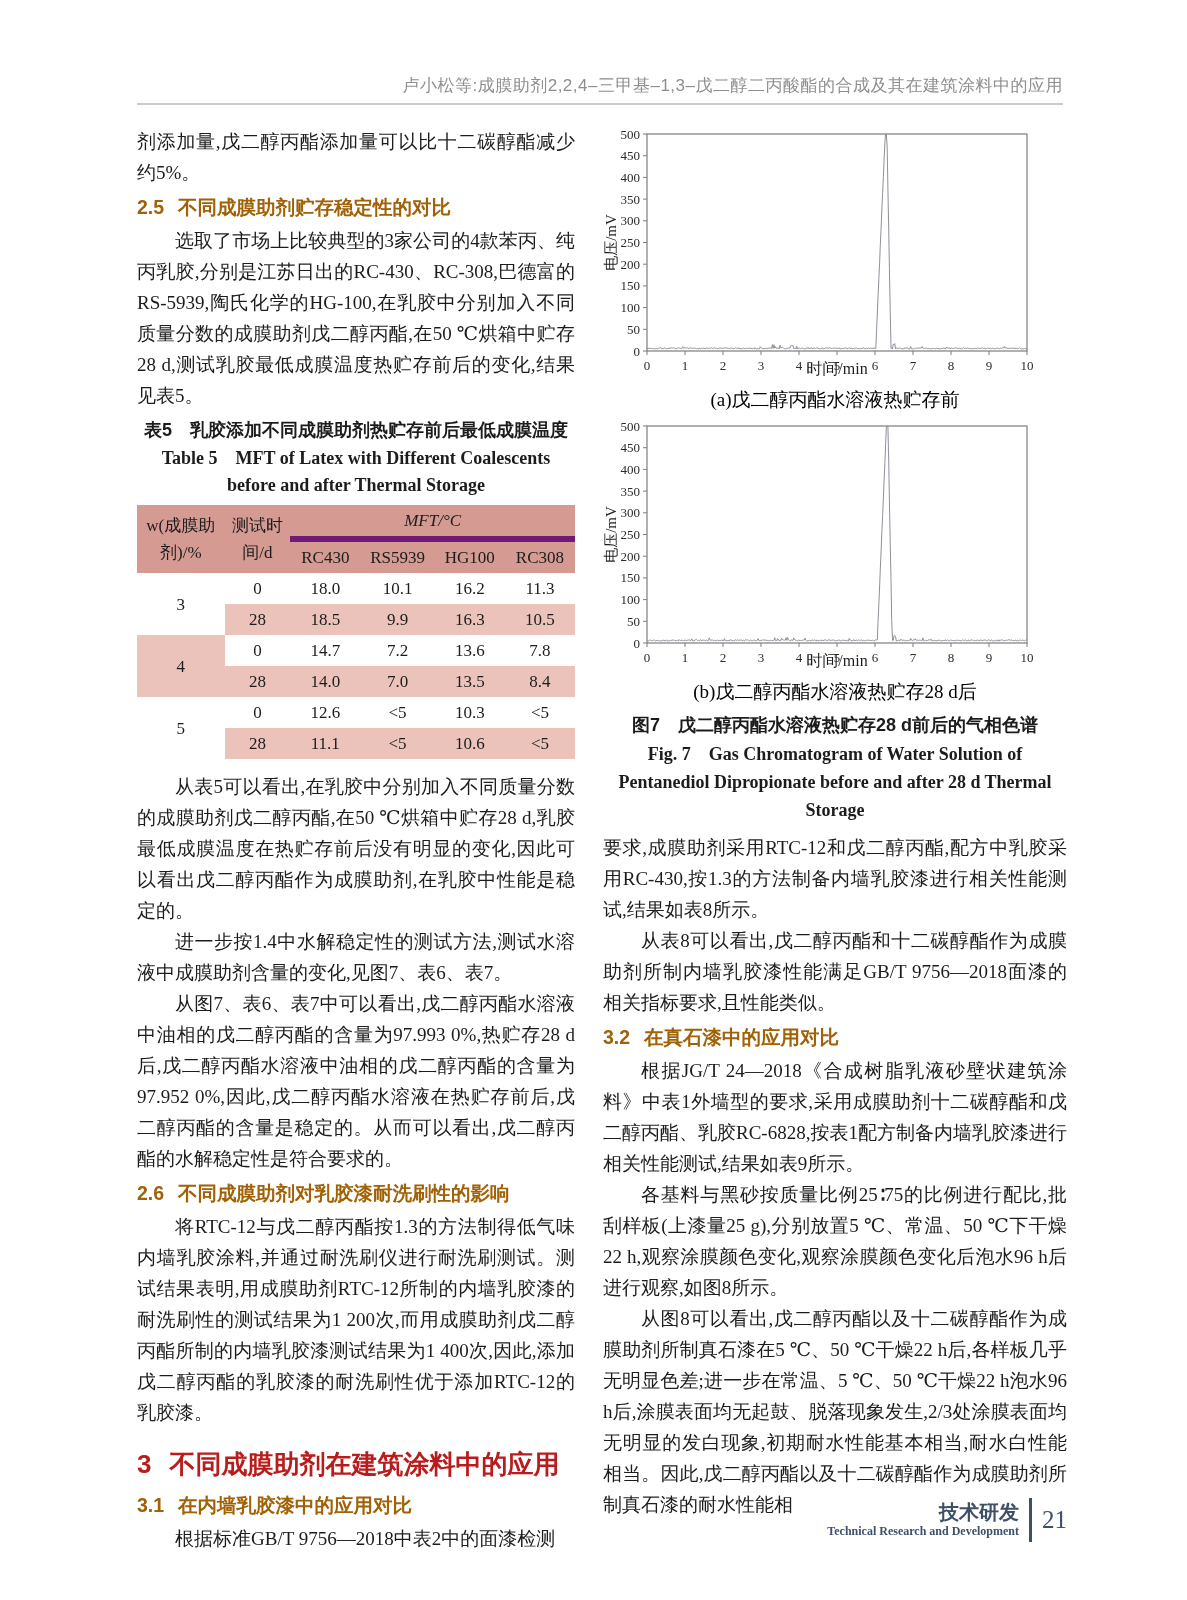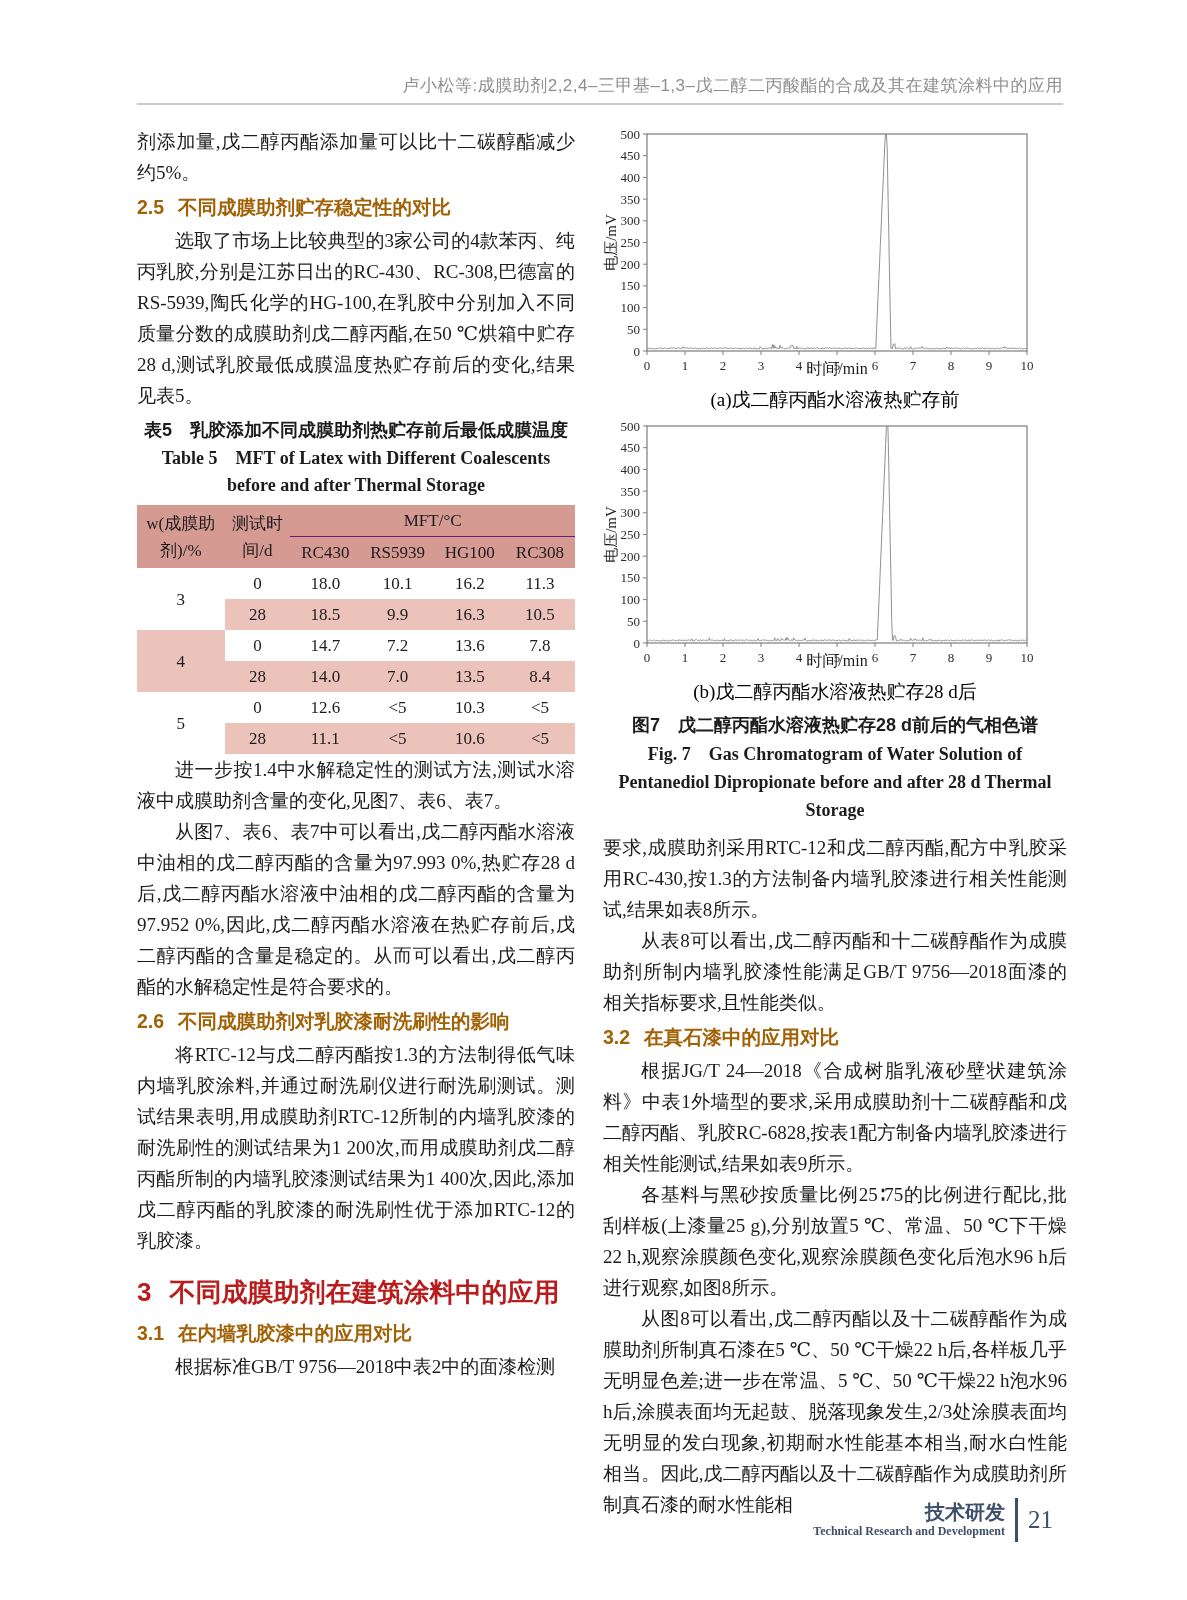--- a/index.html
+++ b/index.html
@@ -29,38 +29,38 @@
   }
   .big-head .num{margin-right:18px;}
   .tbl-cap-zh{
     font-family:"Liberation Sans","DejaVu Sans",sans-serif;font-weight:700;
     font-size:18px;text-align:center;line-height:30px;margin-top:4px;
   }
   .tbl-cap-en{font-weight:700;font-size:18px;text-align:center;line-height:27px;margin-bottom:6px;}
   table.tbl{width:100%;border-collapse:collapse;font-size:17px;table-layout:fixed;}
   table.tbl th,table.tbl td{font-weight:400;text-align:center;padding:2px 0;line-height:27px;}
   table.tbl thead th{background:#d59a92;}
-  table.tbl thead .mft{border-bottom:1px solid #701a75;}
+  table.tbl thead .mft{border-bottom:6px solid #701a75;font-style:italic;}
   table.tbl .stripe td{background:#ecc3ba;}
   table.tbl td.glabel{background:#ffffff;}
   table.tbl td.glabel.gstripe{background:#ecc3ba;}
   table.tbl td.glabel{vertical-align:middle;}
   .fig-block{width:464px;}
   .fig-caption-red{
     color:#000000;font-size:19px;text-align:center;line-height:24px;margin:0 0 6px 0;
     font-family:"Liberation Serif","DejaVu Serif",serif;
   }
   .fig-cap-zh{
     font-family:"Liberation Sans","DejaVu Sans",sans-serif;font-weight:700;
     font-size:18px;text-align:center;line-height:30px;margin-top:4px;
   }
   .fig-cap-en{font-weight:700;font-size:18px;text-align:center;line-height:28px;margin-bottom:8px;}
   .chart-svg{display:block;}
   .footer{
-    position:absolute;right:134px;bottom:58px;display:flex;align-items:center;
+    position:absolute;right:120px;bottom:58px;display:flex;align-items:center;
     color:#3e4f69;
   }
   .footer-labels{text-align:right;margin-right:10px;}
   .footer-zh{font-family:"Liberation Sans","DejaVu Sans",sans-serif;font-weight:700;font-size:20px;line-height:22px;}
   .footer-en{font-size:12px;line-height:16px;font-weight:700;}
   .footer-bar{width:3px;height:44px;background:#3e4f69;margin-right:10px;}
   .footer-page{font-size:25px;font-weight:400;font-family:Liberation Serif, serif;}
 </style>
 </head>
 <body>
@@ -147,20 +147,21 @@
           <tr class="stripe">
             <td>28</td>
             <td>11.1</td>
             <td>&lt;5</td>
             <td>10.6</td>
             <td>&lt;5</td>
           </tr>
         </tbody>
       </table>
 
+      <p class="para" style="margin-top:12px">从表5可以看出,在乳胶中分别加入不同质量分数的成膜助剂戊二醇丙酯,在50 ℃烘箱中贮存28 d,乳胶最低成膜温度在热贮存前后没有明显的变化,因此可以看出戊二醇丙酯作为成膜助剂,在乳胶中性能是稳定的。</p>
       <p class="para">进一步按1.4中水解稳定性的测试方法,测试水溶液中成膜助剂含量的变化,见图7、表6、表7。</p>
       <p class="para">从图7、表6、表7中可以看出,戊二醇丙酯水溶液中油相的戊二醇丙酯的含量为97.993 0%,热贮存28 d后,戊二醇丙酯水溶液中油相的戊二醇丙酯的含量为97.952 0%,因此,戊二醇丙酯水溶液在热贮存前后,戊二醇丙酯的含量是稳定的。从而可以看出,戊二醇丙酯的水解稳定性是符合要求的。</p>
 
       <div class="sec-head">
         <span class="num">2.6</span><span>不同成膜助剂对乳胶漆耐洗刷性的影响</span>
       </div>
       <p class="para">将RTC-12与戊二醇丙酯按1.3的方法制得低气味内墙乳胶涂料,并通过耐洗刷仪进行耐洗刷测试。测试结果表明,用成膜助剂RTC-12所制的内墙乳胶漆的耐洗刷性的测试结果为1 200次,而用成膜助剂戊二醇丙酯所制的内墙乳胶漆测试结果为1 400次,因此,添加戊二醇丙酯的乳胶漆的耐洗刷性优于添加RTC-12的乳胶漆。</p>
 
       <div class="big-head">
         <span class="num">3</span><span>不同成膜助剂在建筑涂料中的应用</span>

